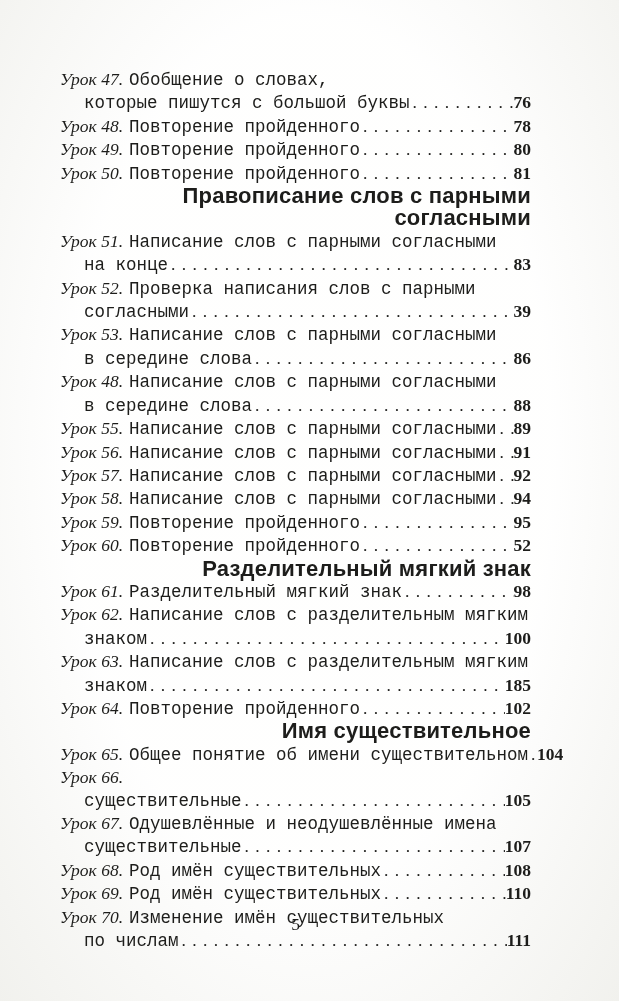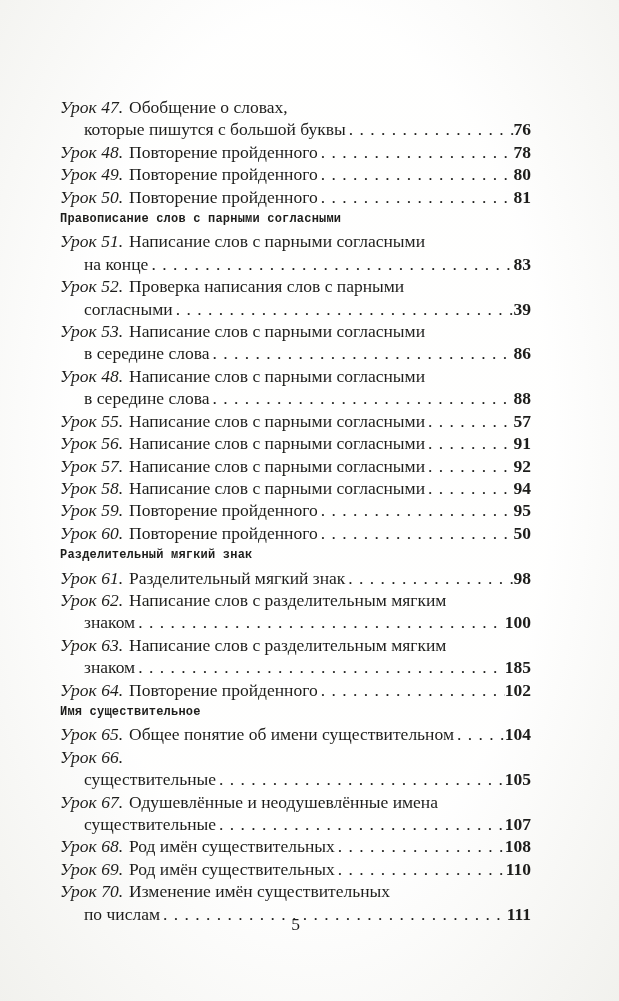--- a/index.html
+++ b/index.html
@@ -4,41 +4,41 @@
 <style>
   html,body{margin:0;padding:0;}
   body{width:619px;height:1001px;overflow:hidden;}
   .page{
     position:relative;width:619px;height:1001px;
     background:var(--paper,#fbfbf9);
     background-image:radial-gradient(ellipse at 50% 45%, rgba(255,255,255,.9) 55%, rgba(240,240,236,.9) 100%);
     color:var(--ink,#1d1d1b);
     font-family:"Liberation Serif","DejaVu Serif",serif;
   }
-  .toc{position:absolute;left:60px;top:96px;width:471px;}
+  .toc{position:absolute;left:60px;top:68px;width:471px;}
   .line{
     display:flex;align-items:baseline;
     font-size:17.5px;line-height:22.4px;
   }
   .l2{padding-left:24px;}
   .lesson{font-style:italic;margin-right:6px;white-space:pre;}
-  .title{white-space:pre;}
+  .title{white-space:pre;font-family:Liberation Mono, monospace;}
   .dots{
     flex:1 1 auto;min-width:6px;overflow:hidden;
     white-space:nowrap;padding-left:3px;
   }
   .dots::before{
     letter-spacing:1px;
     content:". . . . . . . . . . . . . . . . . . . . . . . . . . . . . . . . . . . . . . . . . . . . . . . . . . . . . . . . . . . . . . . . . . . . . . . .";
   }
   .pagenum{white-space:pre;font-weight:bold;}
   .section-heading{
-    text-align:left;
-    font-family:Liberation Mono, monospace;
-    font-weight:700;font-size:12px;line-height:22.4px;
+    text-align:right;
+    font-family:Liberation Sans, sans-serif;
+    font-weight:700;font-size:22px;line-height:22.4px;
     letter-spacing:.2px;
   }
   .folio{
     position:absolute;left:60px;top:913px;width:471px;
     text-align:center;font-size:17.5px;line-height:22.4px;
   }
 </style>
 </head>
 <body>
 
@@ -139,21 +139,21 @@
       <span class="dots" aria-hidden="true"></span>
       <span class="pagenum">88</span>
     </div>
   </div>
 
   <div class="entry">
     <div class="line l1">
       <span class="lesson">Урок 55.</span>
           <span class="title">Написание слов с парными согласными</span>
       <span class="dots" aria-hidden="true"></span>
-      <span class="pagenum">57</span>
+      <span class="pagenum">89</span>
     </div>
 
   </div>
 
   <div class="entry">
     <div class="line l1">
       <span class="lesson">Урок 56.</span>
           <span class="title">Написание слов с парными согласными</span>
       <span class="dots" aria-hidden="true"></span>
       <span class="pagenum">91</span>
@@ -189,21 +189,21 @@
       <span class="pagenum">95</span>
     </div>
 
   </div>
 
   <div class="entry">
     <div class="line l1">
       <span class="lesson">Урок 60.</span>
           <span class="title">Повторение пройденного</span>
       <span class="dots" aria-hidden="true"></span>
-      <span class="pagenum">50</span>
+      <span class="pagenum">52</span>
     </div>
 
   </div>
 
   <div class="section-heading"><span>Разделительный мягкий знак</span></div>
 
   <div class="entry">
     <div class="line l1">
       <span class="lesson">Урок 61.</span>
           <span class="title">Разделительный мягкий знак</span>

